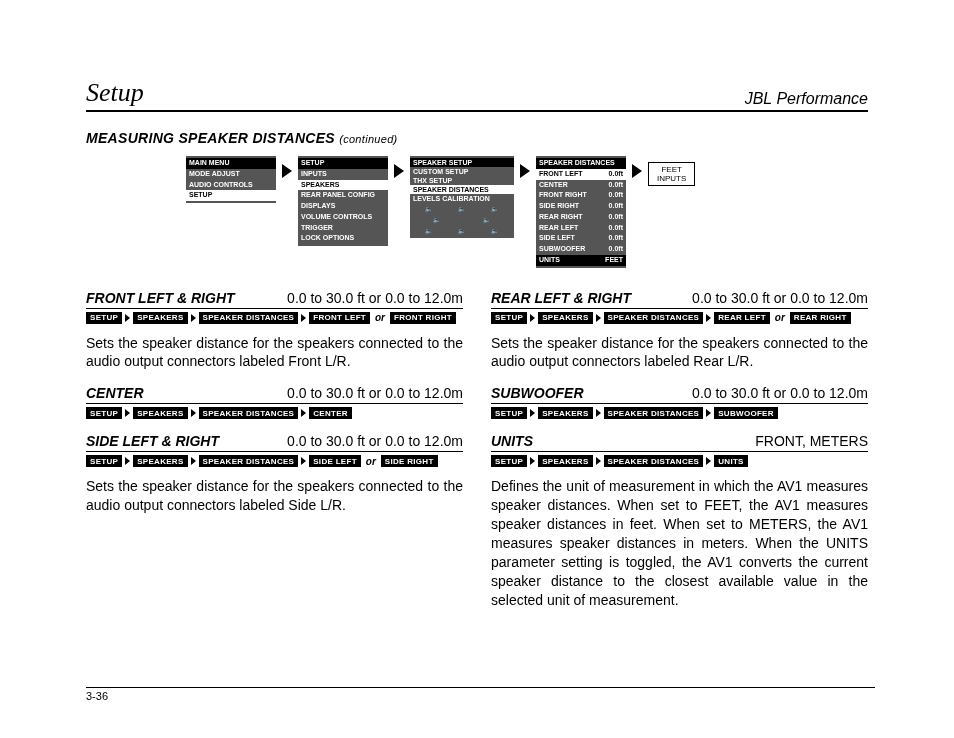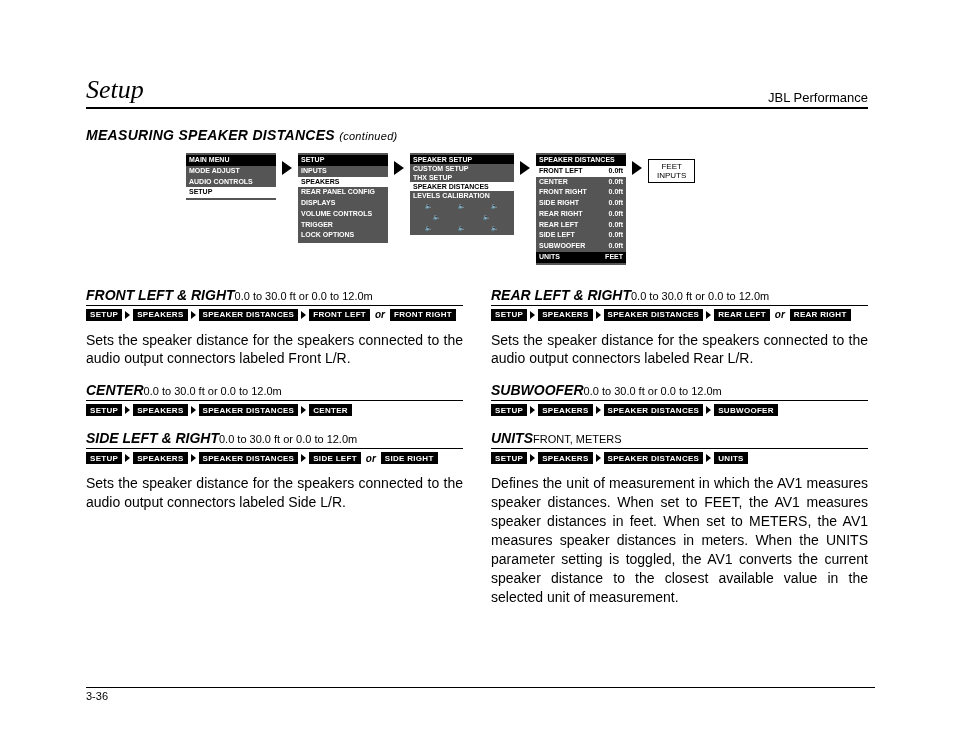--- a/index.html
+++ b/index.html
@@ -20,21 +20,22 @@
     border-bottom: 2px solid #000;
     padding-bottom: 2px;
   }
   .header-left {
     font-style: italic;
     font-size: 26px;
     font-weight: 400;
     font-family: Georgia, "Times New Roman", serif;
   }
   .header-right {
-    font-size: 13px;
+    font-size: 16px;
+    font-style: italic;
     margin-top: 30px;
   }
   .section-title {
     margin-top: 18px;
     font-weight: 700;
     font-style: italic;
     font-size: 14px;
     letter-spacing: 0.3px;
   }
   .section-title .cont {
@@ -124,31 +125,32 @@
   }
   .col {
     flex: 1;
     font-size: 11.5px;
   }
   .param-block {
     margin-bottom: 14px;
   }
   .param-head {
     display: flex;
+    justify-content: space-between;
     border-bottom: 1px solid #000;
     padding-bottom: 2px;
     align-items: baseline;
   }
   .param-name {
     font-weight: 700;
     font-style: italic;
     font-size: 14px;
   }
   .param-range {
-    font-size: 11px;
+    font-size: 14px;
   }
   .crumb-row {
     margin-top: 3px;
     display: flex;
     align-items: center;
     flex-wrap: wrap;
     gap: 2px;
     font-size: 8px;
   }
   .crumb {

